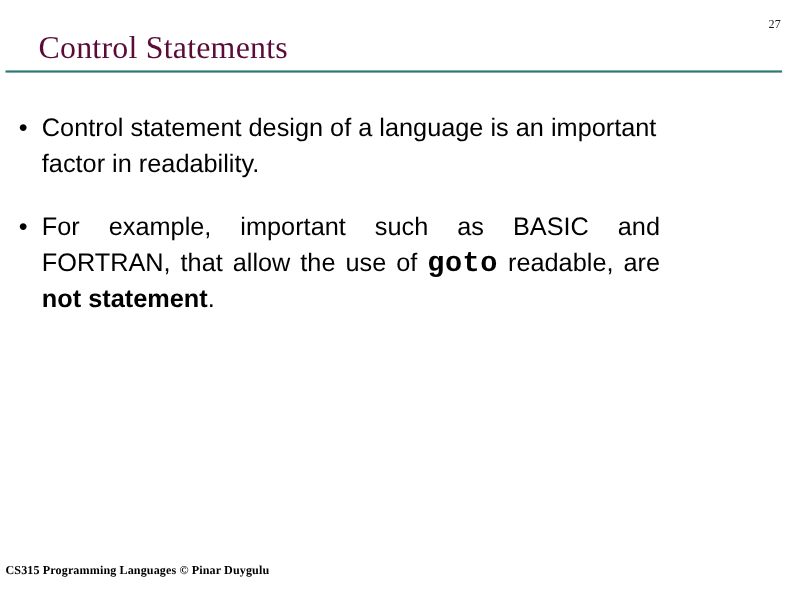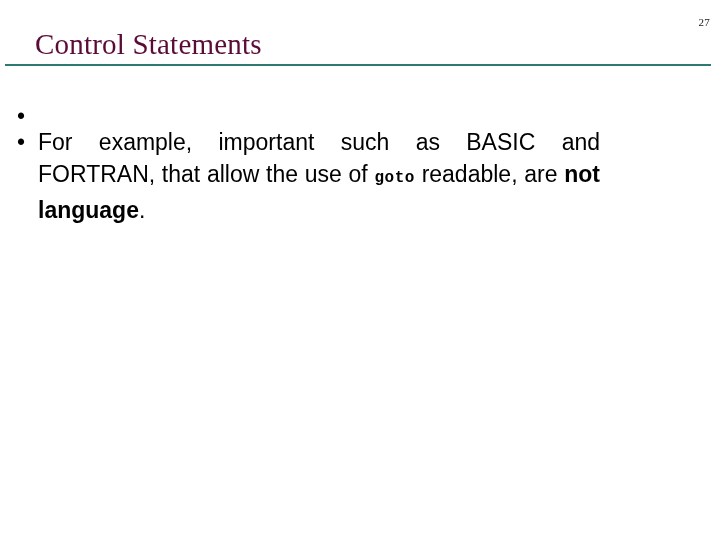--- a/index.html
+++ b/index.html
@@ -85,21 +85,21 @@
     text-align: justify;
     text-justify: inter-word;
   }
 
   .bullet-1 { width: 564px; }
   .bullet-2 { width: 562px; }
 
   .mono-code {
     font-family: "Liberation Mono", "DejaVu Sans Mono", monospace;
     font-weight: bold;
-    font-size: 16px;
+    font-size: 26px;
     letter-spacing: 0.5px;
   }
 
   .bold-emph {
     font-weight: bold;
   }
 
   
   .footer {
     position: absolute;
@@ -121,22 +121,24 @@
   <div class="page-number">27</div>
 
   <div class="slide-title">Control Statements</div>
 
   <div class="title-rule"></div>
 
   <div class="body">
 
     <div class="bullet-item bullet-1">
       <span class="bullet-marker">•</span>
+      <span class="bullet-text-inner">Control statement design of a language is an important factor in readability.</span>
     </div>
 
     <div class="bullet-item bullet-2 justified">
-      <span class="bullet-marker">•</span><span>For example, important such as BASIC and FORTRAN, that allow the use of </span><span class="mono-code">goto</span><span> readable, are </span><span class="bold-emph">not language</span><span>.</span>
+      <span class="bullet-marker">•</span><span>For example, important such as BASIC and FORTRAN, that allow the use of </span><span class="mono-code">goto</span><span> readable, are </span><span class="bold-emph">not statement</span><span>.</span>
     </div>
 
   </div>
 
+  <div class="footer">CS315 Programming Languages © Pinar Duygulu</div>
 
 </div>
 
 </body></html>

